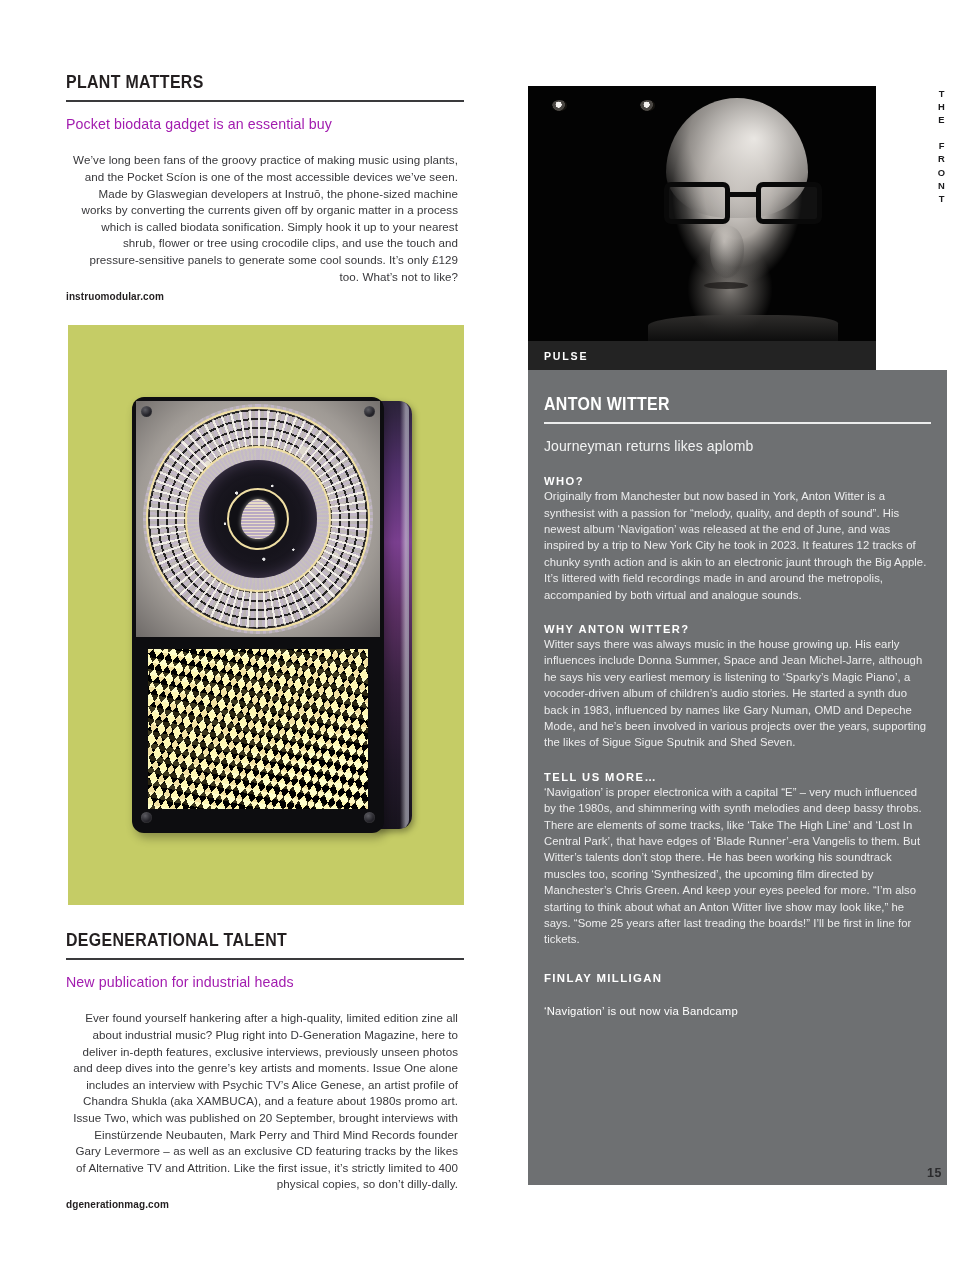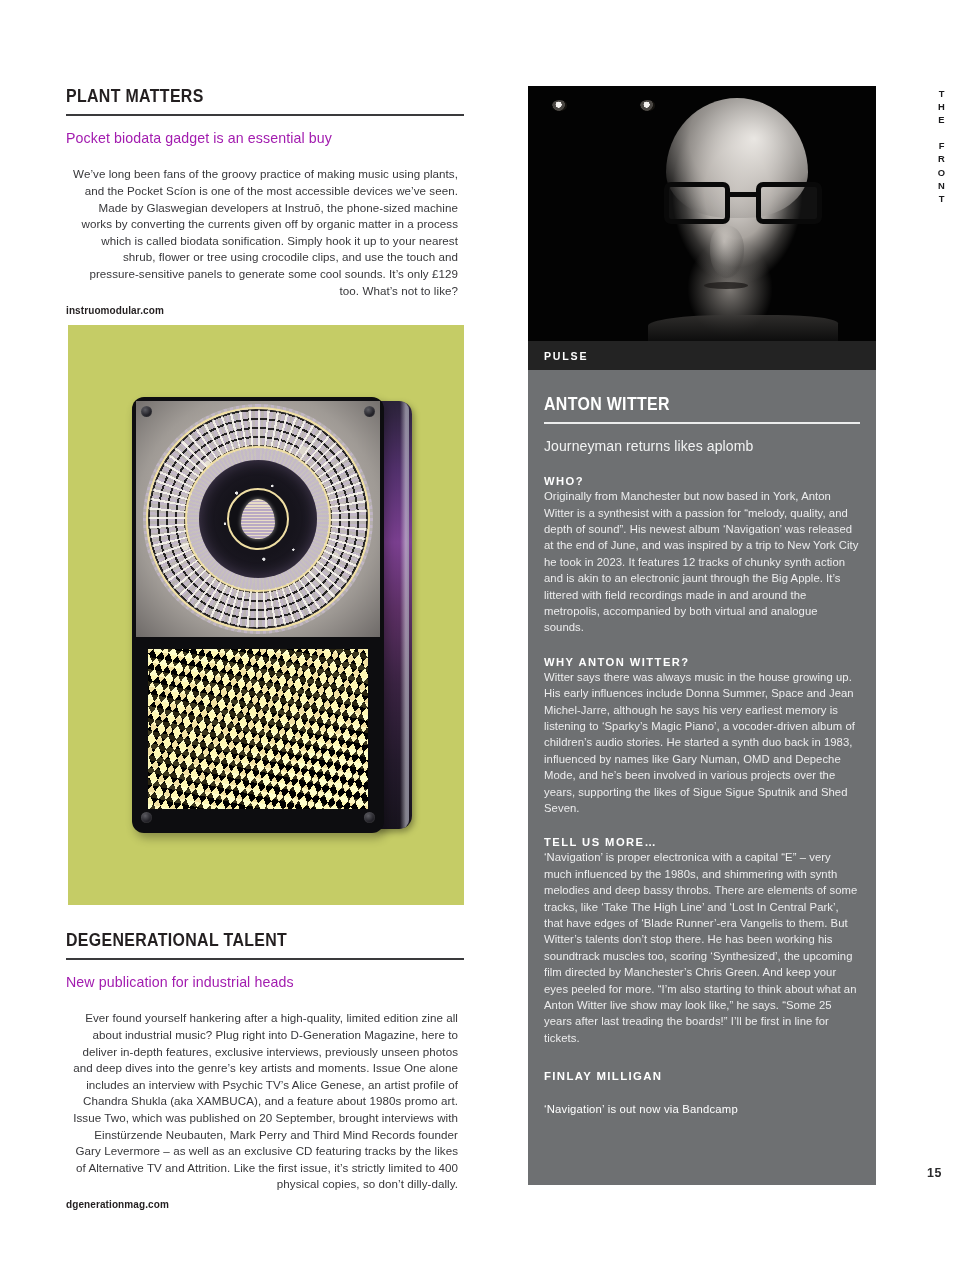--- a/index.html
+++ b/index.html
@@ -5,21 +5,21 @@
   * { margin:0; padding:0; box-sizing:border-box; }
   html, body {
     width:960px; height:1280px;
     background:#ffffff;
     font-family:"Liberation Sans", sans-serif;
     -webkit-font-smoothing:antialiased;
   }
   .page { position:relative; width:960px; height:1280px; overflow:hidden; background:#fff; }
 
   
-  .col-left { position:absolute; left:66px; top:86px; width:398px; }
+  .col-left { position:absolute; left:66px; top:72px; width:398px; }
 
   .kicker {
     font-size:18.5px;
     font-weight:bold;
     letter-spacing:0.4px;
     color:#231f20;
     font-stretch:condensed;
     transform:scaleX(0.86);
     transform-origin:left center;
     white-space:nowrap;
@@ -255,21 +255,21 @@
   }
   .pulse-label {
     color:#ffffff;
     font-size:10.6px;
     font-weight:bold;
     letter-spacing:1.8px;
     margin-left:16px;
   }
 
   .gray-panel {
-    width:348px;
+    width:419px;
     min-height:815px;
     background:#6e7072;
     padding:24px 16px 20px 16px;
   }
   .artist-name {
     color:#ffffff;
     font-size:18.5px;
     font-weight:bold;
     letter-spacing:0.4px;
     transform:scaleX(0.86);

